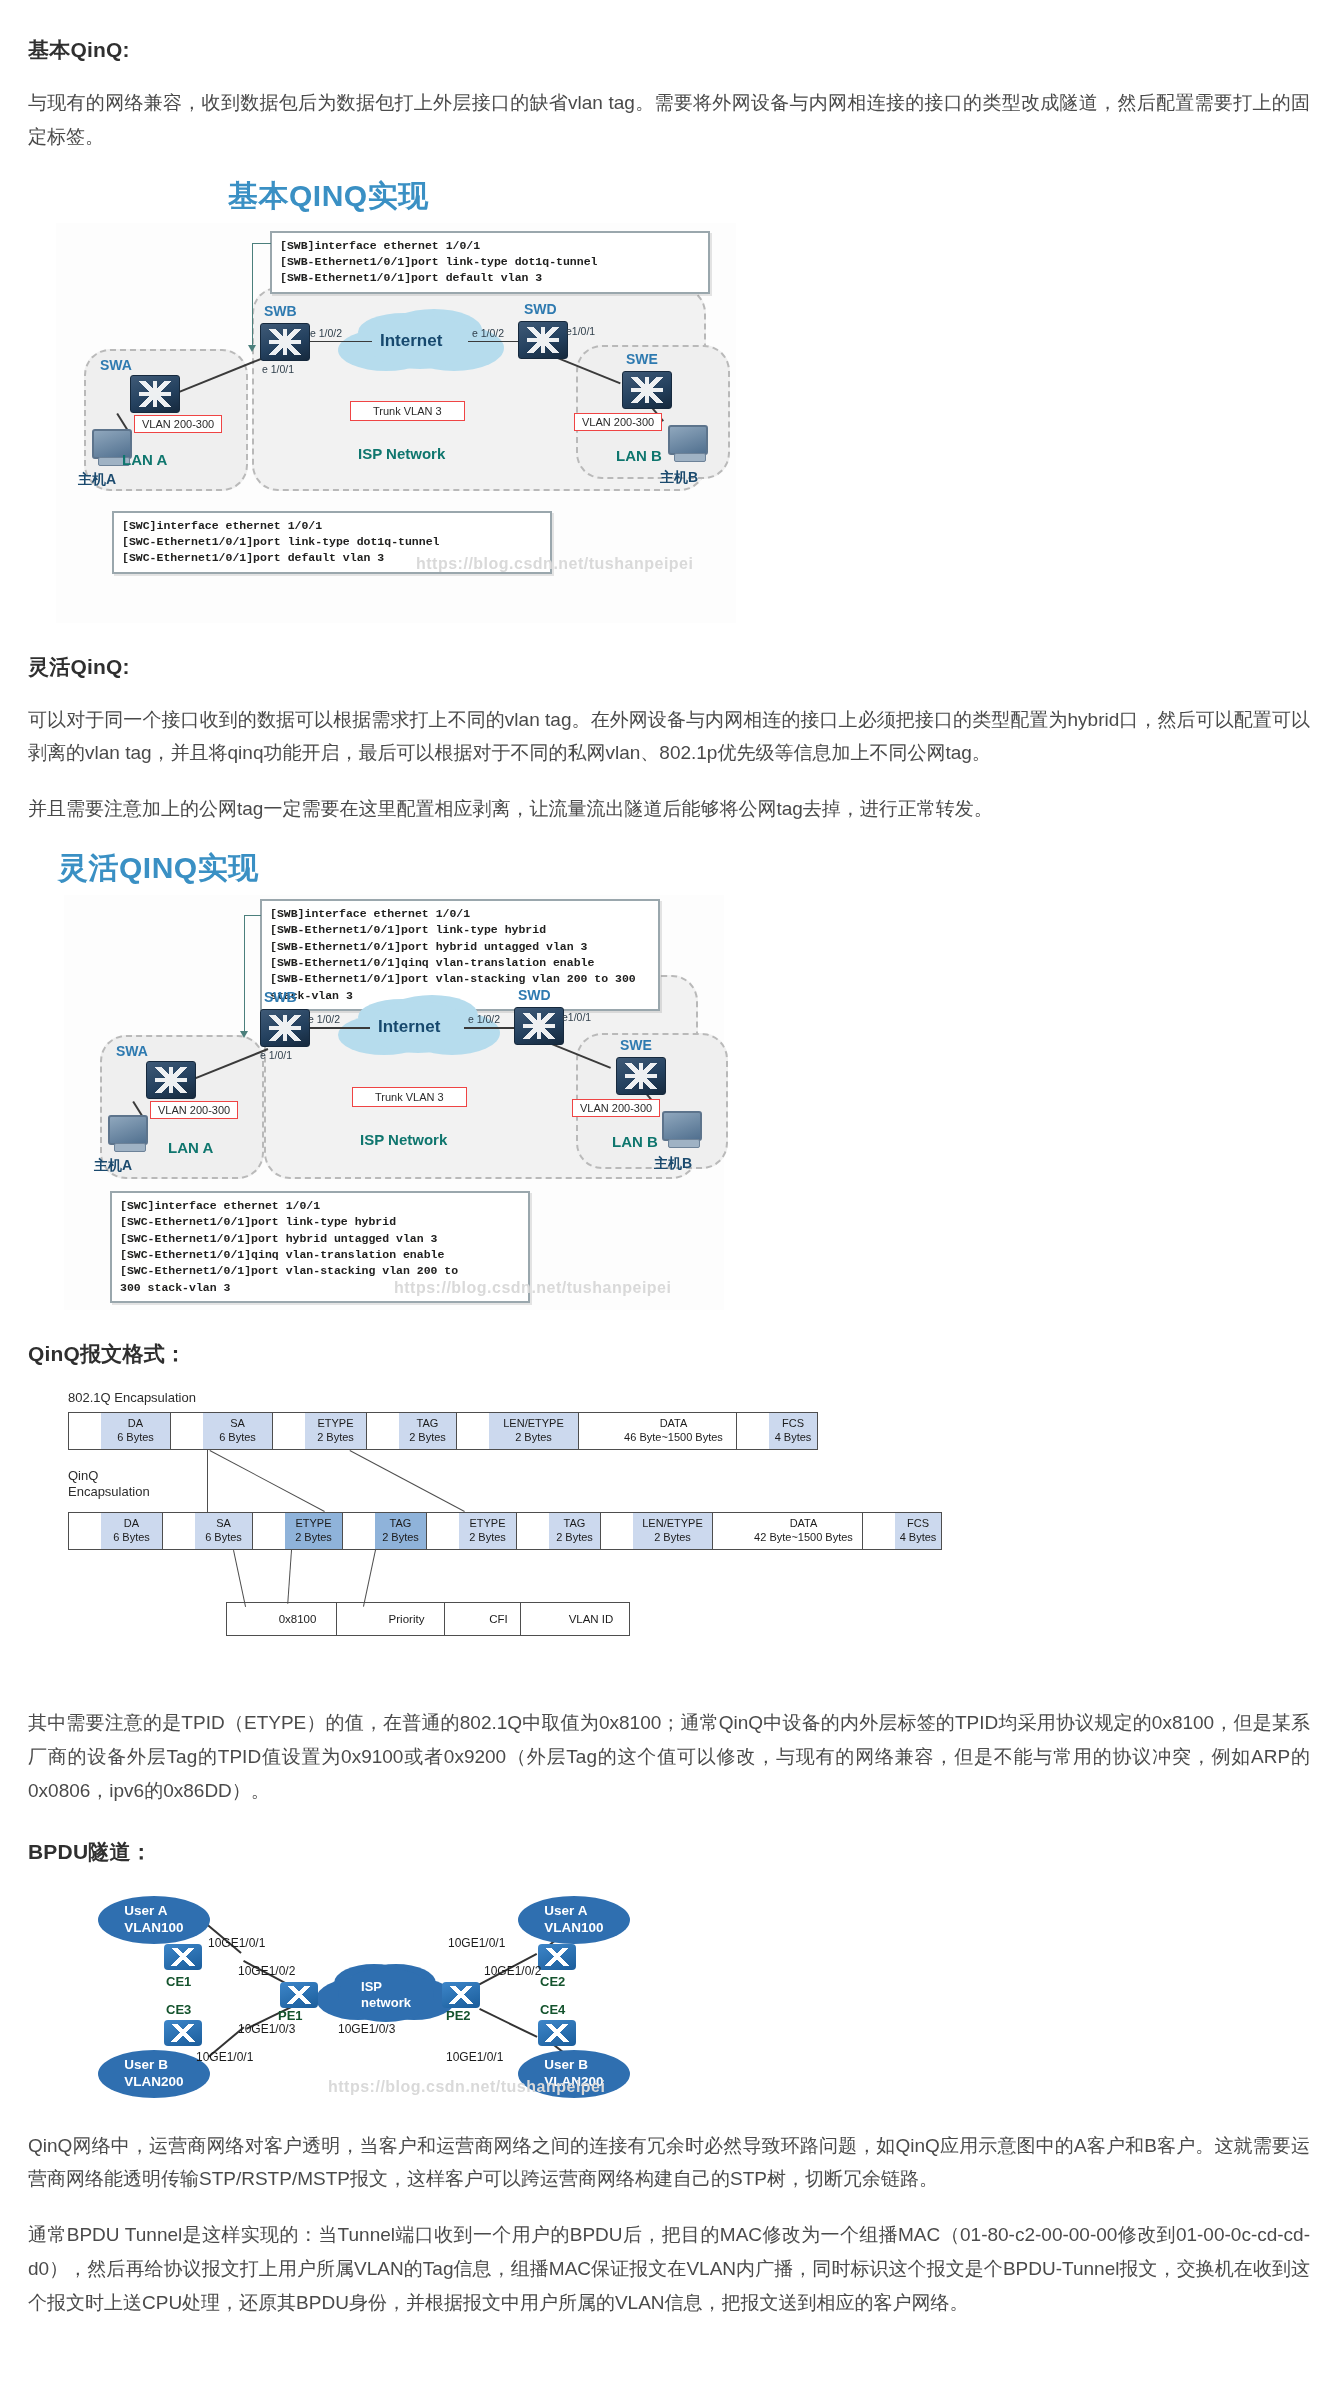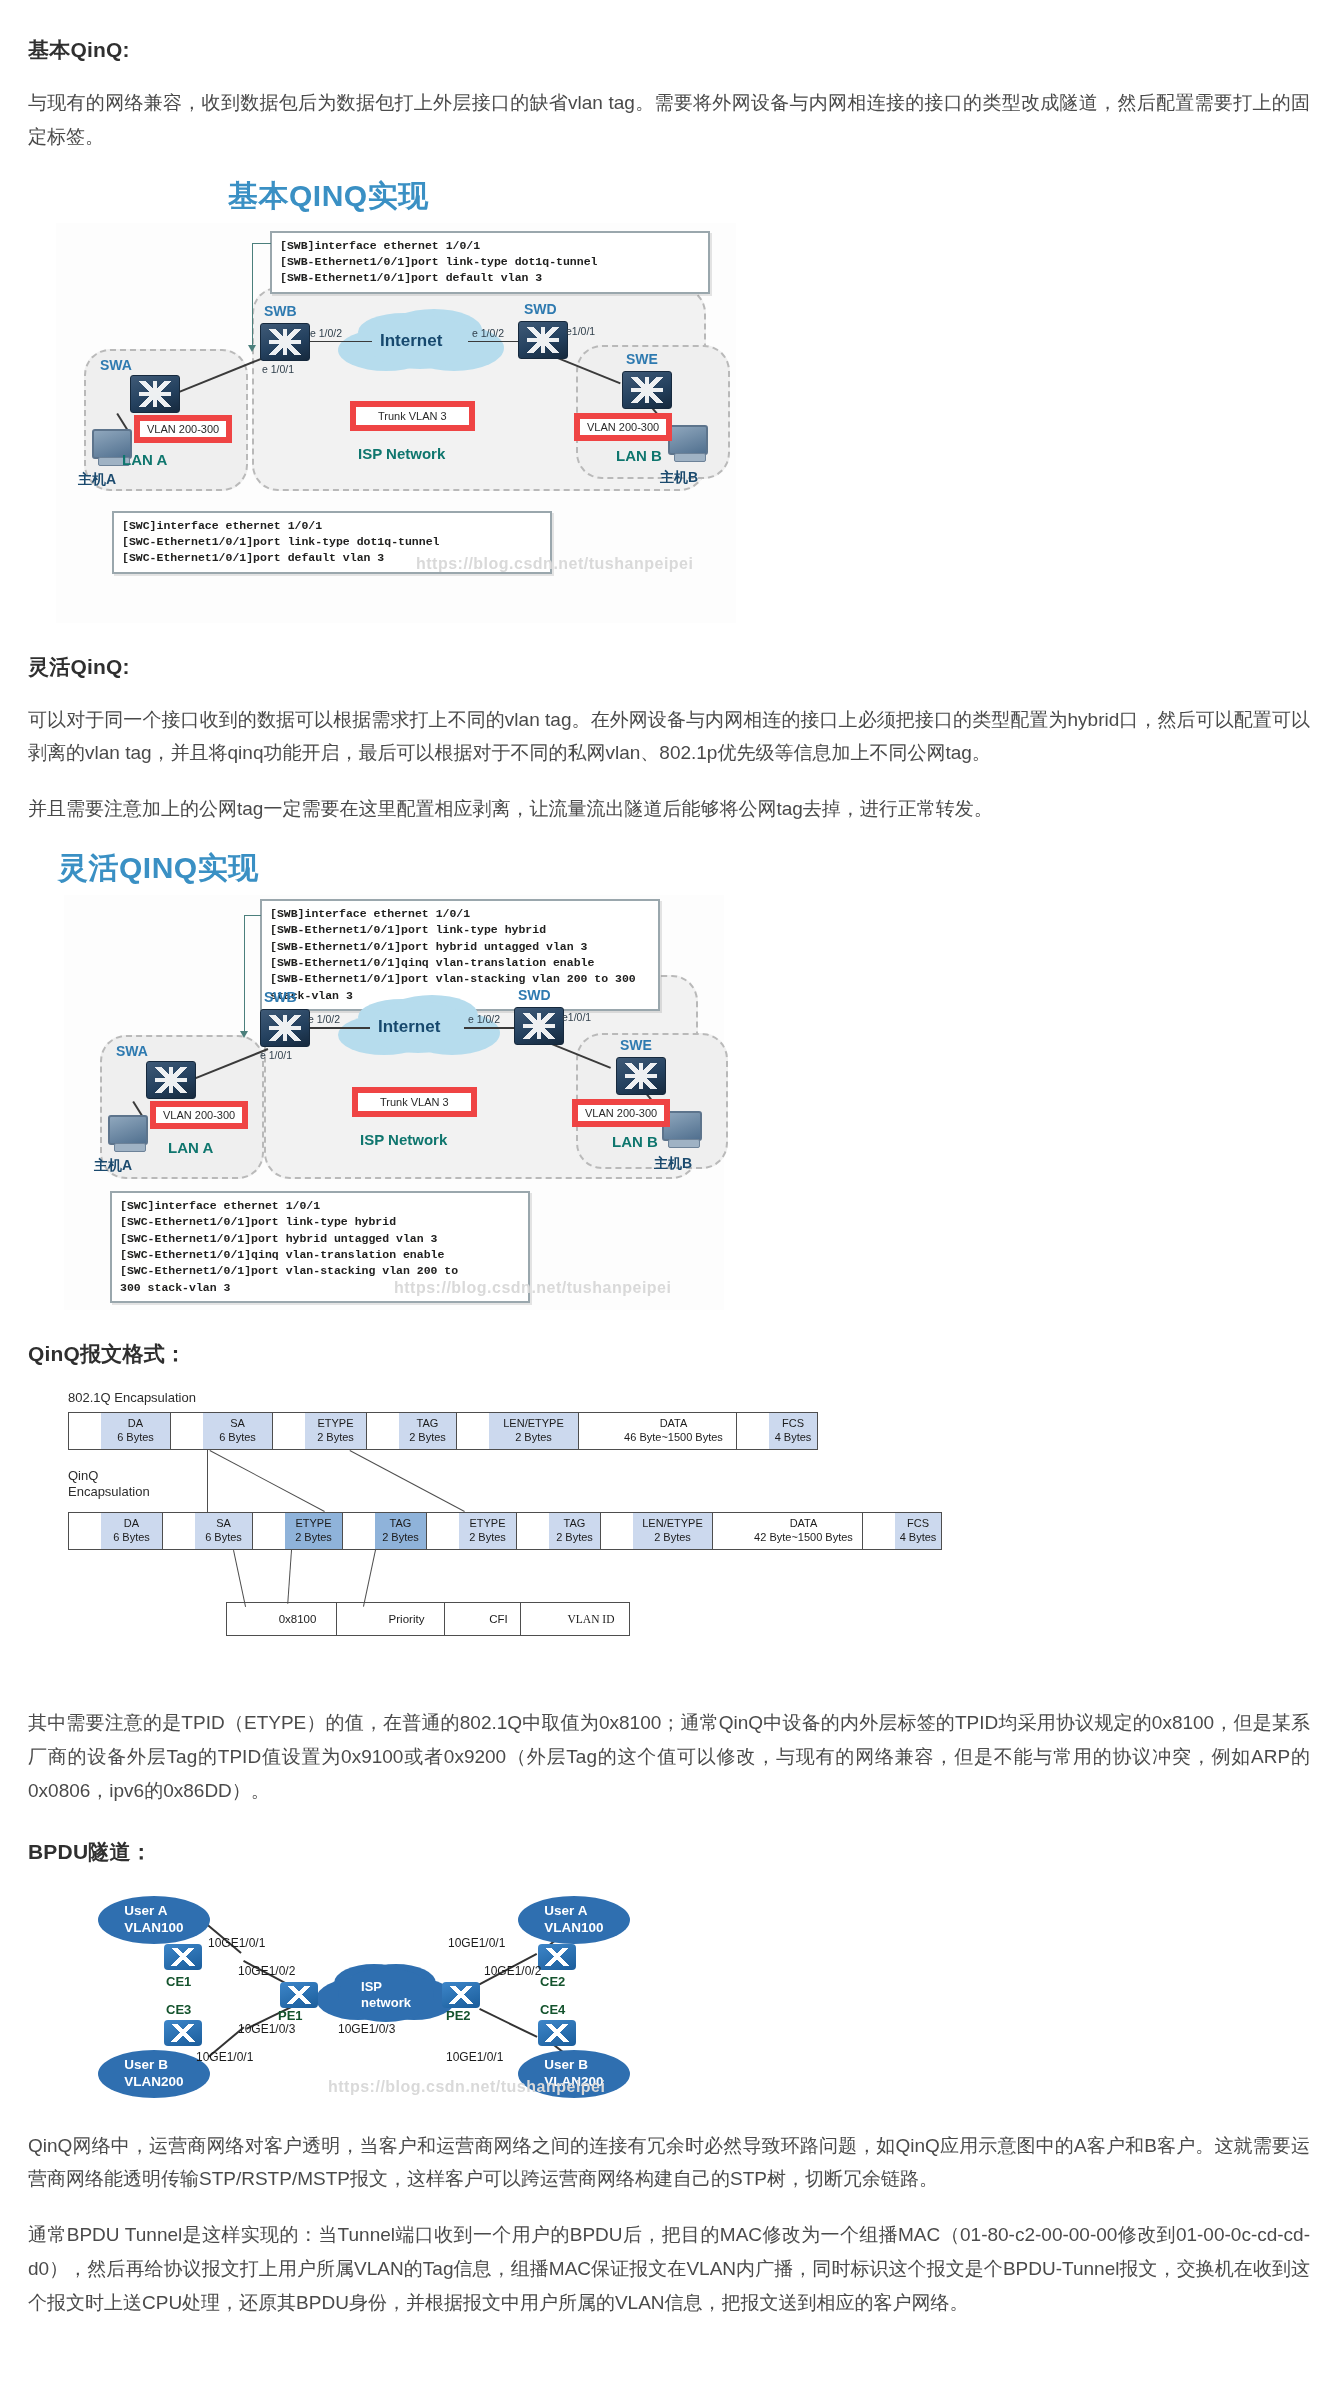--- a/index.html
+++ b/index.html
@@ -120,21 +120,21 @@
     font-size:14px;font-weight:bold;color:#2e7ab0;
     z-index:4;white-space:nowrap;
   }
   .devlabel.dark{color:#1b4a6e;}
   .port{
     position:absolute;
     font-size:10.5px;color:#32414d;z-index:4;white-space:nowrap;
   }
   .vlanbox{
     position:absolute;
-    border:6px solid #ef4444;background:#fff;
+    border:1px solid #ef4444;background:#fff;
     font-size:11px;color:#2a2a2a;
     padding:2px 7px;z-index:4;white-space:nowrap;
   }
   .areatag{
     position:absolute;font-size:15px;font-weight:bold;color:#0f766e;z-index:4;
   }
   .link{position:absolute;background:#3a3a3a;height:1.5px;transform-origin:0 0;z-index:1;}
   .arrowline{position:absolute;border-left:1.5px solid #4b7f7c;border-top:1.5px solid #4b7f7c;z-index:2;}
   .arrowhead{
     position:absolute;width:0;height:0;
@@ -437,21 +437,21 @@
       </div>
 
     <div class="lead" style="left:150px;top:60px;width:62px;transform:rotate(90deg);"></div>
     <div class="lead" style="left:152px;top:60px;width:130px;transform:rotate(28deg);"></div>
     <div class="lead" style="left:292px;top:60px;width:130px;transform:rotate(28deg);"></div>
 
     <div class="detail" id="tagdetail" style="left:168px;top:212px;height:34px;">
         <div class="cell" style="width: 78px;">0x8100</div>
         <div class="cell" style="width: 76px;">Priority</div>
         <div class="cell" style="width: 44px;">CFI</div>
-        <div class="cell" style="width: 76px; font-family: Liberation Serif, serif;">VLAN ID</div>
+        <div class="cell" style="width: 76px;">VLAN ID</div>
       </div>
     <div class="lead" style="left:176px;top:160px;width:58px;transform:rotate(78deg);"></div>
     <div class="lead" style="left:234px;top:160px;width:54px;transform:rotate(94deg);"></div>
     <div class="lead" style="left:318px;top:160px;width:58px;transform:rotate(102deg);"></div>
   </div>
 
   <p class="body">其中需要注意的是TPID（ETYPE）的值，在普通的802.1Q中取值为0x8100；通常QinQ中设备的内外层标签的TPID均采用协议规定的0x8100，但是某系厂商的设备外层Tag的TPID值设置为0x9100或者0x9200（外层Tag的这个值可以修改，与现有的网络兼容，但是不能与常用的协议冲突，例如ARP的0x0806，ipv6的0x86DD）。</p>
 
   <h3 class="sec">BPDU隧道：</h3>
 

